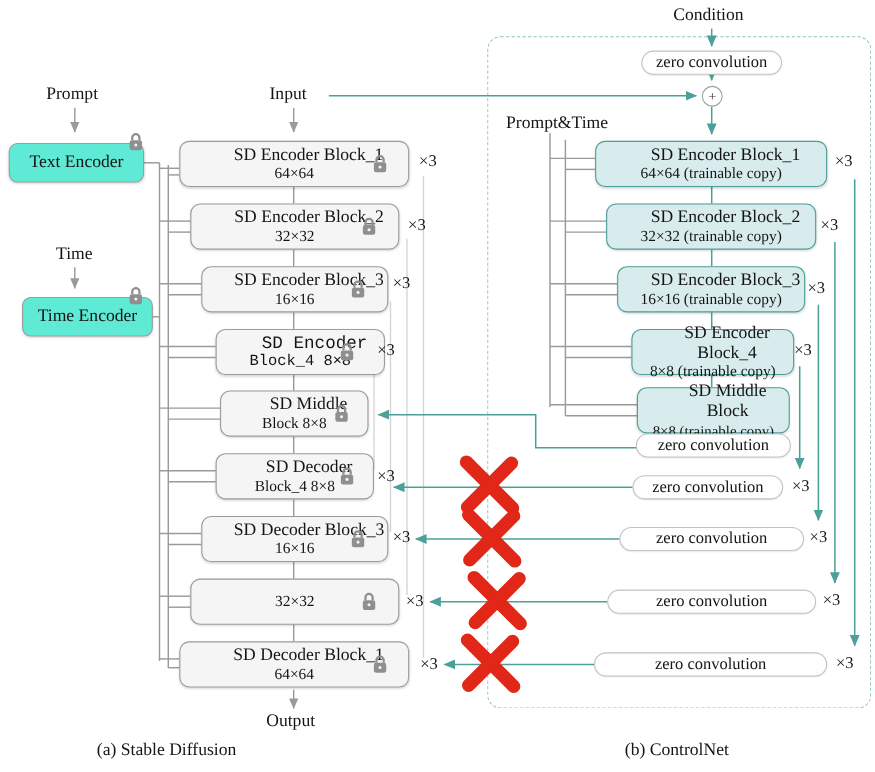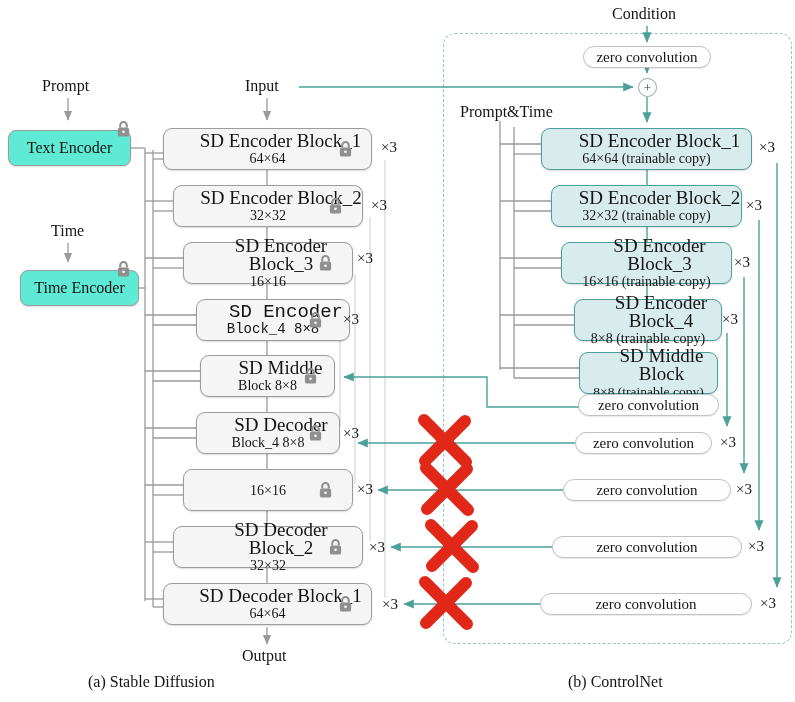--- a/index.html
+++ b/index.html
@@ -6,21 +6,21 @@
   .canvas{position:relative;width:795px;height:702px;background:#ffffff;overflow:hidden;
           font-family:"Liberation Serif", serif;color:#141414;}
   .abs{position:absolute;}
   .title{font-family:"Liberation Sans", sans-serif;font-weight:bold;font-size:27px;color:#e6333f;}
   .lbl{font-size:16px;white-space:nowrap;z-index:4;}
   .cap{font-size:16px;white-space:nowrap;z-index:4;}
   .x3{font-size:15px;white-space:nowrap;z-index:4;}
   .blk{box-sizing:border-box;display:flex;flex-direction:column;align-items:center;justify-content:center;
        background:#f5f5f5;border:1.3px solid #9c9c9c;border-radius:9px;z-index:3;
        box-shadow:0 1px 2px rgba(0,0,0,.14);text-align:center;}
-  .blk .l1{font-size:19px;line-height:18px;margin-left:26px;}
+  .blk .l1{font-size:16px;line-height:18px;margin-left:26px;}
   .blk .l2{font-size:14px;line-height:17px;}
   .blk.train{background:#d9eced;border:1.3px solid #4c9e98;}
   .enc{box-sizing:border-box;display:flex;align-items:center;justify-content:center;
        background:#5eead4;border:1.3px solid #9c9c9c;border-radius:8px;font-size:16px;z-index:3;
        box-shadow:0 1px 2px rgba(0,0,0,.14);}
   .pill{box-sizing:border-box;display:flex;align-items:center;justify-content:center;
         background:#fefefe;border:1.1px solid #c2c2c2;border-radius:12px;font-size:15px;z-index:3;
         box-shadow:0 1px 1px rgba(0,0,0,.08);}
   .dashedbox{box-sizing:border-box;border:1.5px dashed #8fc8c1;border-radius:12px;z-index:1;}
   .plus{box-sizing:border-box;width:19px;height:19px;border:1.2px solid #93a5a4;border-radius:50%;
@@ -175,24 +175,24 @@
   </div>
   <div class="abs blk" style="left:200px;top:355px;width:135px;height:42px;">
     <div class="l1">SD Middle</div>
     <div class="l2">Block 8×8</div>
   </div>
   <div class="abs blk" style="left:196px;top:412px;width:144px;height:42px;">
     <div class="l1">SD Decoder</div>
     <div class="l2">Block_4 8×8</div>
   </div>
   <div class="abs blk" style="left:183px;top:469px;width:170px;height:42px;">
+    <div class="l1">SD Decoder Block_3</div>
     <div class="l2">16×16</div>
   </div>
   <div class="abs blk" style="left:173px;top:526px;width:190px;height:42px;">
-    <div class="l1">SD Decoder Block_2</div>
     <div class="l2">32×32</div>
   </div>
   <div class="abs blk" style="left:163px;top:583px;width:209px;height:42px;">
     <div class="l1">SD Decoder Block_1</div>
     <div class="l2">64×64</div>
   </div>
 
   <div class="abs blk train" style="left:541px;top:128px;width:211px;height:42px;">
     <div class="l1">SD Encoder Block_1</div>
     <div class="l2">64×64 (trainable copy)</div>

